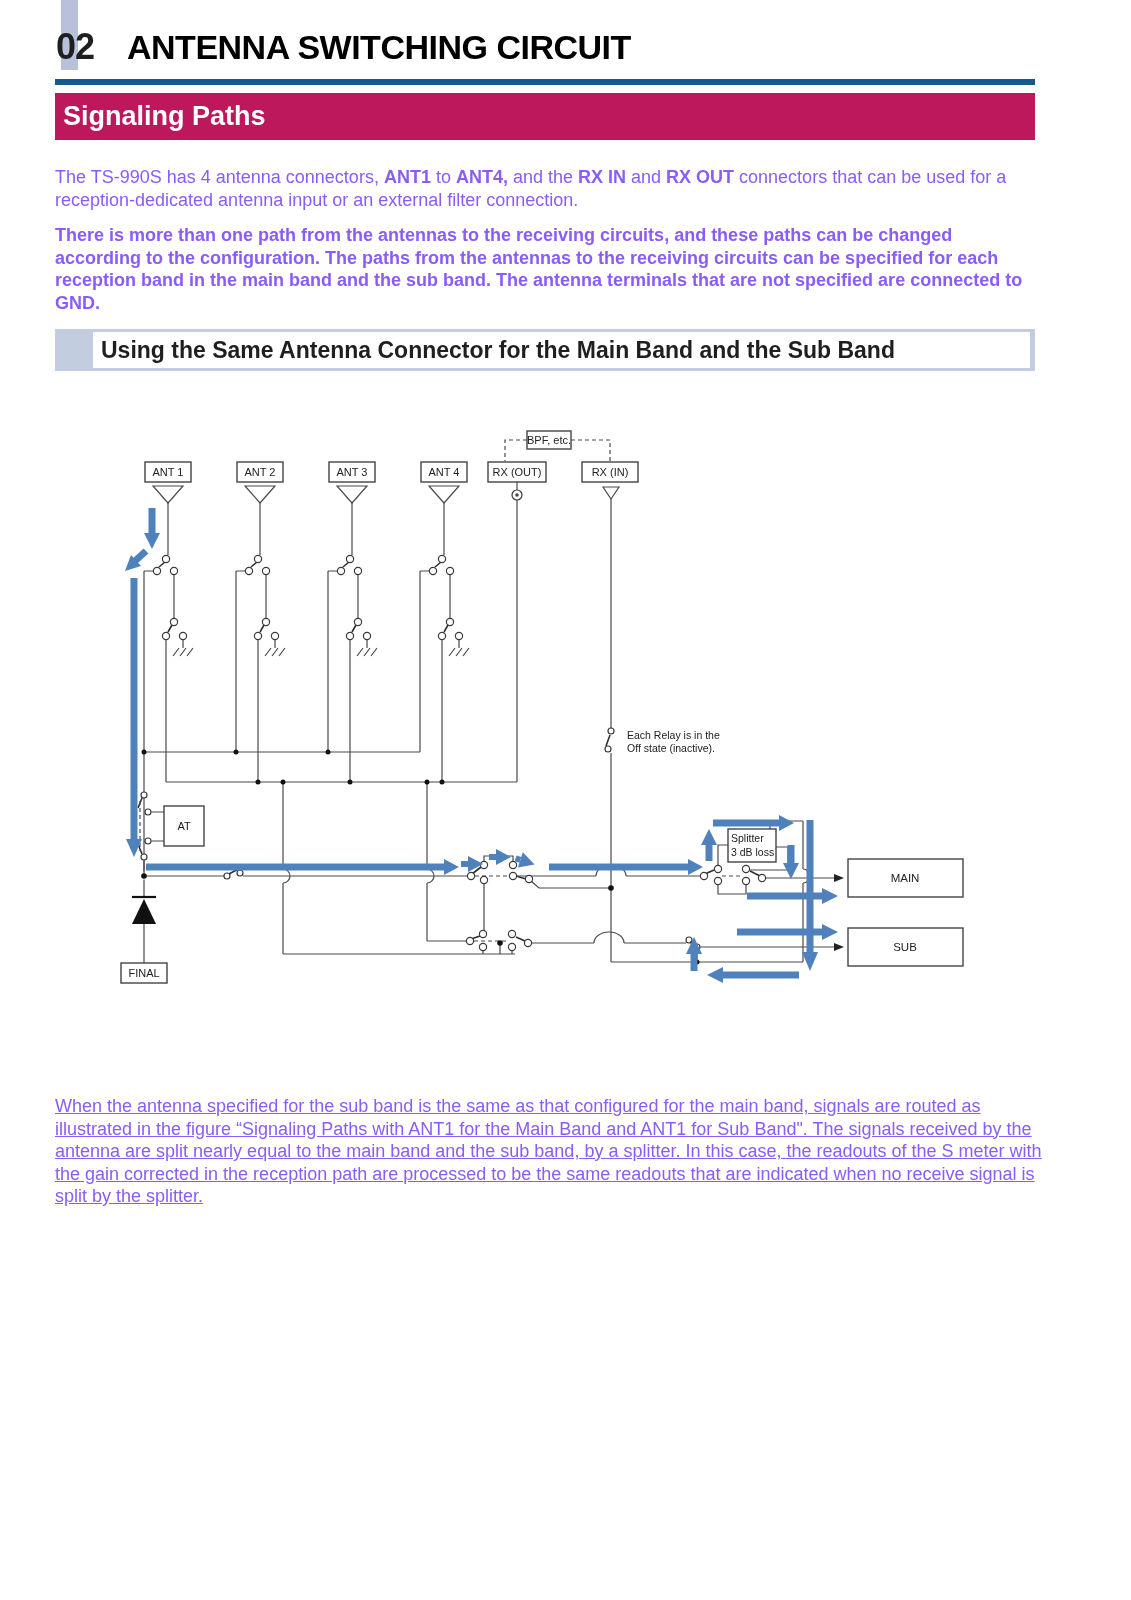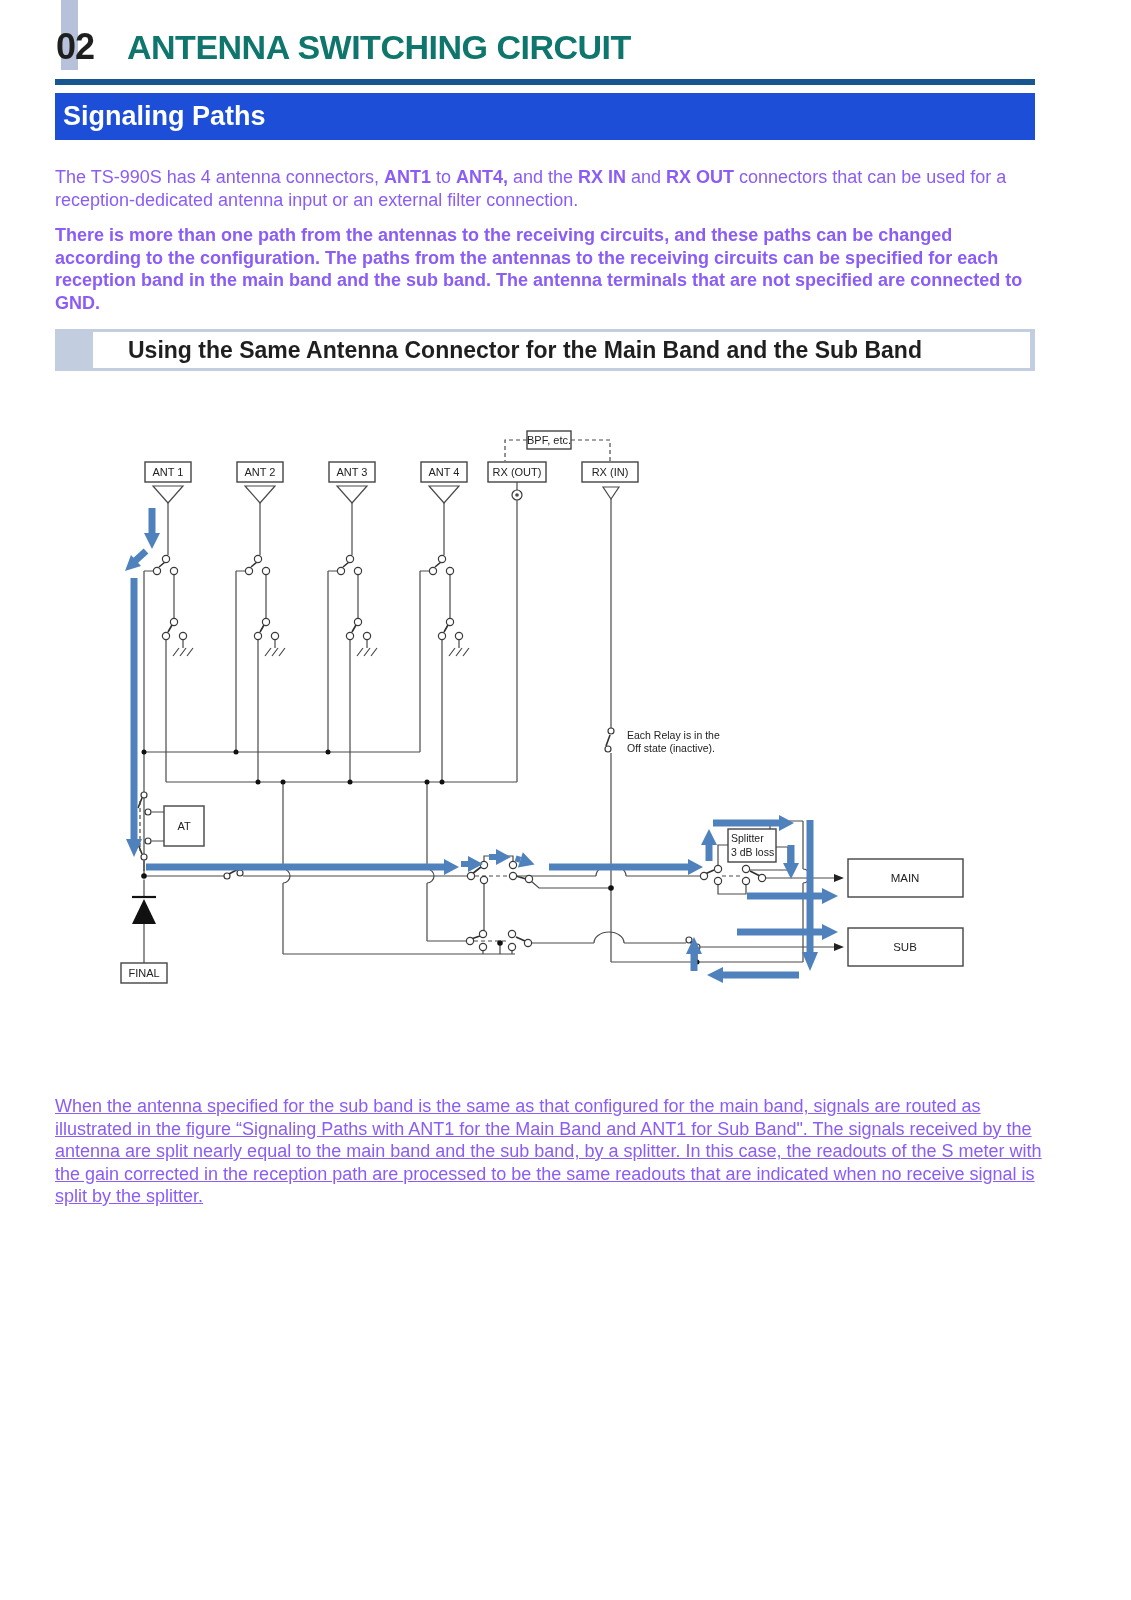--- a/index.html
+++ b/index.html
@@ -2,29 +2,29 @@
 <html><head>
 <meta charset="utf-8">
 <style>
   html,body{margin:0;padding:0;background:#ffffff;}
   .page{
     position:relative;width:1131px;height:1364px;background:#ffffff;
     font-family:"Liberation Sans", sans-serif;color:#2b2b2b;overflow:hidden;
   }
   .chapter-bar{position:absolute;left:61px;top:0;width:17px;height:70px;background:#b7c1da;}
   .chapter-number{position:absolute;left:56px;top:26px;font-size:36px;font-weight:bold;color:#1f1f1f;letter-spacing:-1px;}
-  .page-title{position:absolute;left:127px;top:28px;font-size:34px;font-weight:bold;color:#0f766e;letter-spacing:-0.5px;}
+  .page-title{position:absolute;left:127px;top:28px;font-size:34px;font-weight:bold;color:#000000;letter-spacing:-0.5px;}
   .title-rule{position:absolute;left:55px;top:79px;width:980px;height:6px;background:#17568f;}
-  .section-banner{position:absolute;left:55px;top:93px;width:980px;height:47px;background:#1d4ed8;}
+  .section-banner{position:absolute;left:55px;top:93px;width:980px;height:47px;background:#be185d;}
   .section-banner span{display:block;color:#ffffff;font-size:27px;font-weight:bold;line-height:47px;padding-left:8px;}
   .bodytext{position:absolute;left:55px;width:988px;font-size:18px;line-height:22.5px;color:#8b5cf6;}
   .p1{top:166px;} .p2{top:224px;font-weight:bold;}
   .subheading-band{position:absolute;left:55px;top:329px;width:980px;height:42px;background:#c3cde0;}
   .subheading-box{position:absolute;left:38px;top:3px;right:5px;height:36px;background:#ffffff;}
-  .subheading-box span{display:block;font-size:23px;font-weight:bold;color:#1f1f1f;line-height:36px;padding-left:35px;white-space:nowrap;}
+  .subheading-box span{display:block;font-size:23px;font-weight:bold;color:#1f1f1f;line-height:36px;padding-left:8px;white-space:nowrap;}
   .diagram{position:absolute;left:0;top:420px;width:1131px;height:580px;}
   .figure-caption{position:absolute;left:205px;top:1053px;font-size:17.5px;color:#2e2e2e;}
   .figure-caption .cap-label{margin-right:30px;}
   .p3{top:1095px;text-decoration:underline;}
   .footer-rule{position:absolute;left:55px;top:1483px;width:980px;height:5px;background:#17568f;}
   .page-number{position:absolute;left:57px;top:1491px;font-size:17px;color:#2e2e2e;}
   svg text{font-family:"Liberation Sans", sans-serif;fill:#222222;}
   .wire{stroke:#4a4a4a;stroke-width:1.2;fill:none;}
   .wire-d{stroke:#4a4a4a;stroke-width:1.2;fill:none;stroke-dasharray:4 3;}
   .lever{stroke:#303030;stroke-width:1.6;fill:none;}

